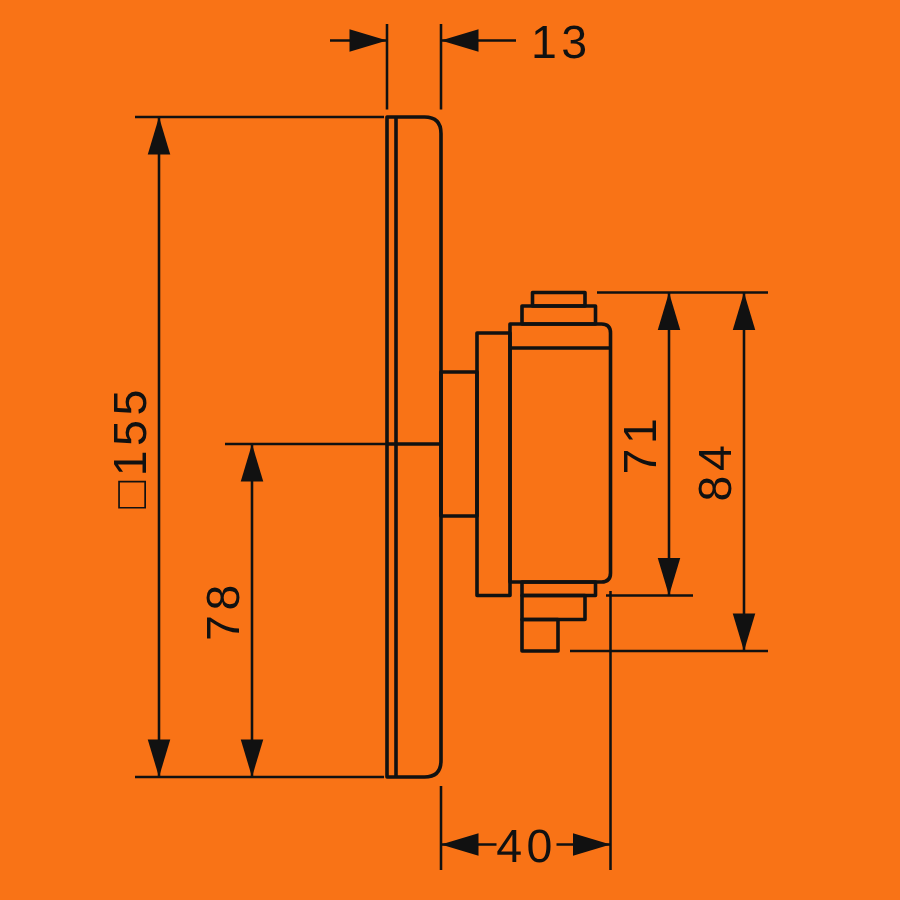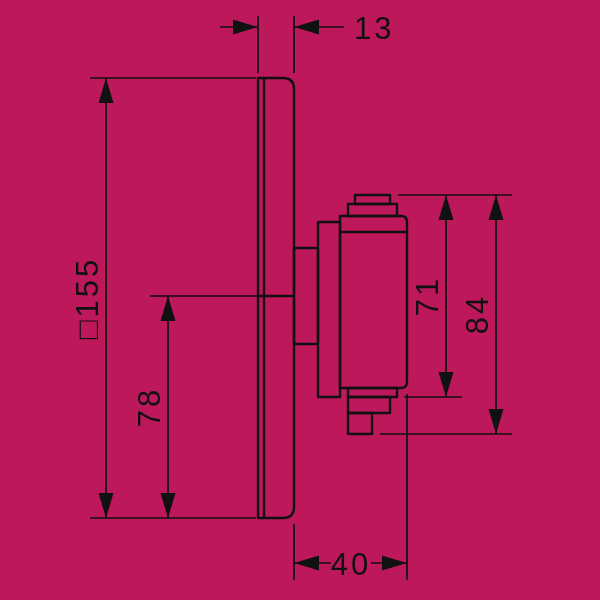--- a/index.html
+++ b/index.html
@@ -7,21 +7,21 @@
     padding: 0;
     background: #ffffff;
     width: 600px;
     height: 600px;
     font-family: "Liberation Sans", "DejaVu Sans", sans-serif;
   }
   .stage {
     margin: 0;
     width: 600px;
     height: 600px;
-    background: #be185d;
+    background: #f97316;
   }
   svg { display: block; }
   .part {
     stroke: var(--line, #111111);
     stroke-width: 2.4;
     fill: none;
     stroke-linejoin: round;
     stroke-linecap: butt;
   }
   .dim {

